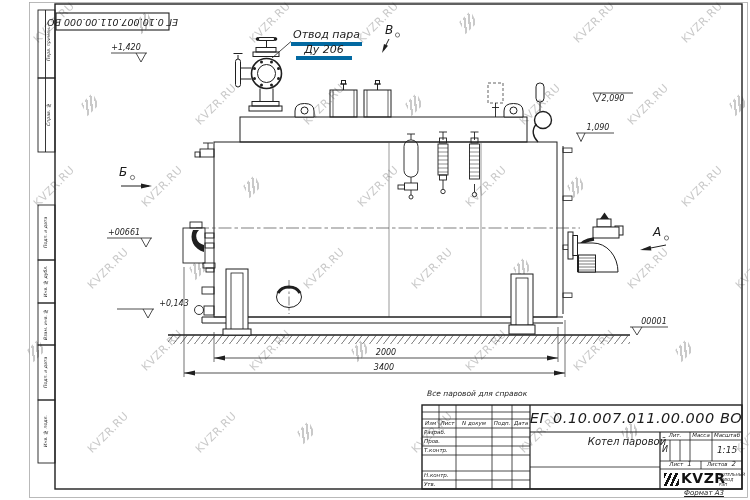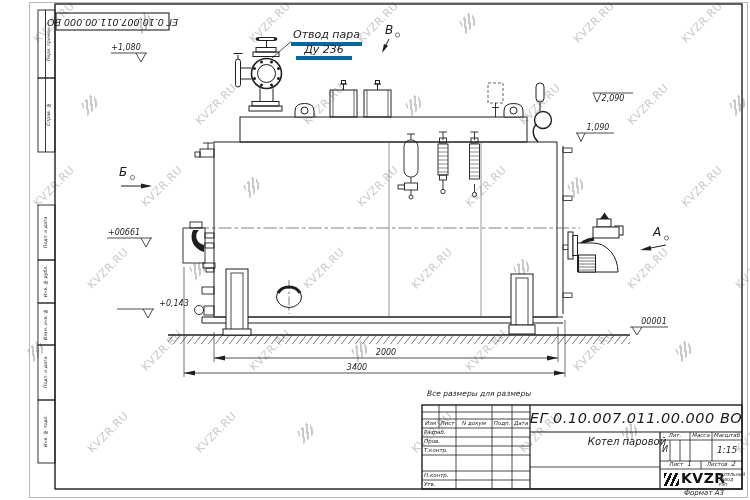--- a/index.html
+++ b/index.html
@@ -332,37 +332,37 @@
 
     <div class="t ctr vtext" style="left:44px;top:10px;width:11px;height:68px;">Перв. примен.</div>
     <div class="t ctr vtext" style="left:44px;top:78px;width:11px;height:74px;">Справ. №</div>
     <div class="t ctr vtext" style="left:38px;top:205px;width:17px;height:55px;">Подп. и дата</div>
     <div class="t ctr vtext" style="left:38px;top:260px;width:17px;height:43px;">Инв. № дубл.</div>
     <div class="t ctr vtext" style="left:38px;top:303px;width:17px;height:42px;">Взам. инв. №</div>
     <div class="t ctr vtext" style="left:38px;top:345px;width:17px;height:55px;">Подп. и дата</div>
     <div class="t ctr vtext" style="left:38px;top:400px;width:17px;height:63px;">Инв. № подл.</div>
 
     <div class="t ctr underl" style="left:291px;top:28px;width:71px;height:14px;font-size:11px;">Отвод пара</div>
-    <div class="t ctr underl" style="left:296px;top:43px;width:56px;height:13px;font-size:11px;">Ду 236</div>
+    <div class="t ctr underl" style="left:296px;top:43px;width:56px;height:13px;font-size:11px;">Ду 206</div>
 
     <div class="t" style="left:119px;top:166px;font-size:12px;">Б</div>
     <div class="t" style="left:385px;top:24px;font-size:12px;">В</div>
     <div class="t" style="left:653px;top:226px;font-size:12px;">А</div>
 
-    <div class="t ctr" style="left:106px;top:43px;width:40px;height:10px;font-size:8px;">+1,080</div>
+    <div class="t ctr" style="left:106px;top:43px;width:40px;height:10px;font-size:8px;">+1,420</div>
     <div class="t ctr" style="left:104px;top:228px;width:40px;height:10px;font-size:8px;">+00661</div>
     <div class="t ctr" style="left:114px;top:299px;width:40px;height:10px;font-size:8px;margin-left:40px;">+0,143</div>
     <div class="t ctr" style="left:595px;top:94px;width:36px;height:10px;font-size:8px;">2,090</div>
     <div class="t ctr" style="left:580px;top:123px;width:36px;height:10px;font-size:8px;">1,090</div>
     <div class="t ctr" style="left:636px;top:317px;width:36px;height:10px;font-size:8px;">00001</div>
 
     <div class="t ctr" style="left:366px;top:349px;width:40px;height:9px;font-size:8px;">2000</div>
-    <div class="t ctr" style="left:337px;top:364px;width:40px;height:9px;font-size:8px;">3400</div>
-
-    <div class="t" style="left:427px;top:390px;font-size:7.5px;">Все размеры для размеры</div>
+    <div class="t ctr" style="left:364px;top:364px;width:40px;height:9px;font-size:8px;">3400</div>
+
+    <div class="t" style="left:427px;top:390px;font-size:7.5px;">Все паровой для справок</div>
 
     <div class="t ctr" style="left:532px;top:405px;width:208px;height:27px;font-size:14.5px;letter-spacing:.5px;">ЕГ 0.10.007.011.00.000  ВО</div>
     <div class="t ctr" style="left:532px;top:436px;width:126px;height:13px;font-size:10px;padding-left:32px;">Котел паровой</div>
 
     <div class="t ctr" style="left:422px;top:420px;width:17px;height:8px;font-size:5.5px;">Изм</div>
     <div class="t ctr" style="left:439px;top:420px;width:17px;height:8px;font-size:5.5px;">Лист</div>
     <div class="t ctr" style="left:456px;top:420px;width:36px;height:8px;font-size:5.5px;">N докум</div>
     <div class="t ctr" style="left:492px;top:420px;width:20px;height:8px;font-size:5.5px;">Подп.</div>
     <div class="t ctr" style="left:512px;top:420px;width:18px;height:8px;font-size:5.5px;">Дата</div>
 
@@ -387,15 +387,15 @@
       <span style="font-size:7px;">2</span>
     </div>
 
     <div class="logo-glyph" style="left:664px;top:473px;"></div>
     <div class="t" style="left:681px;top:470.5px;font-size:14px;font-style:normal;font-weight:800;letter-spacing:.5px;color:#111;">KVZR</div>
     <div style="position:absolute;left:719px;top:473px;width:22px;font-size:4px;font-style:italic;line-height:4.8px;color:#222;">
       <div>КОТЕЛЬНЫЙ</div>
       <div>ЗАВОД РЭП</div>
     </div>
 
-    <div class="t ctr" style="left:676px;top:489.5px;width:56px;height:9px;font-size:7px;">Формат А3</div>
+    <div class="t ctr" style="left:676px;top:489.5px;width:56px;height:9px;font-size:7px;text-decoration:underline;">Формат А3</div>
   </div>
 </div>
 
 </body></html>

